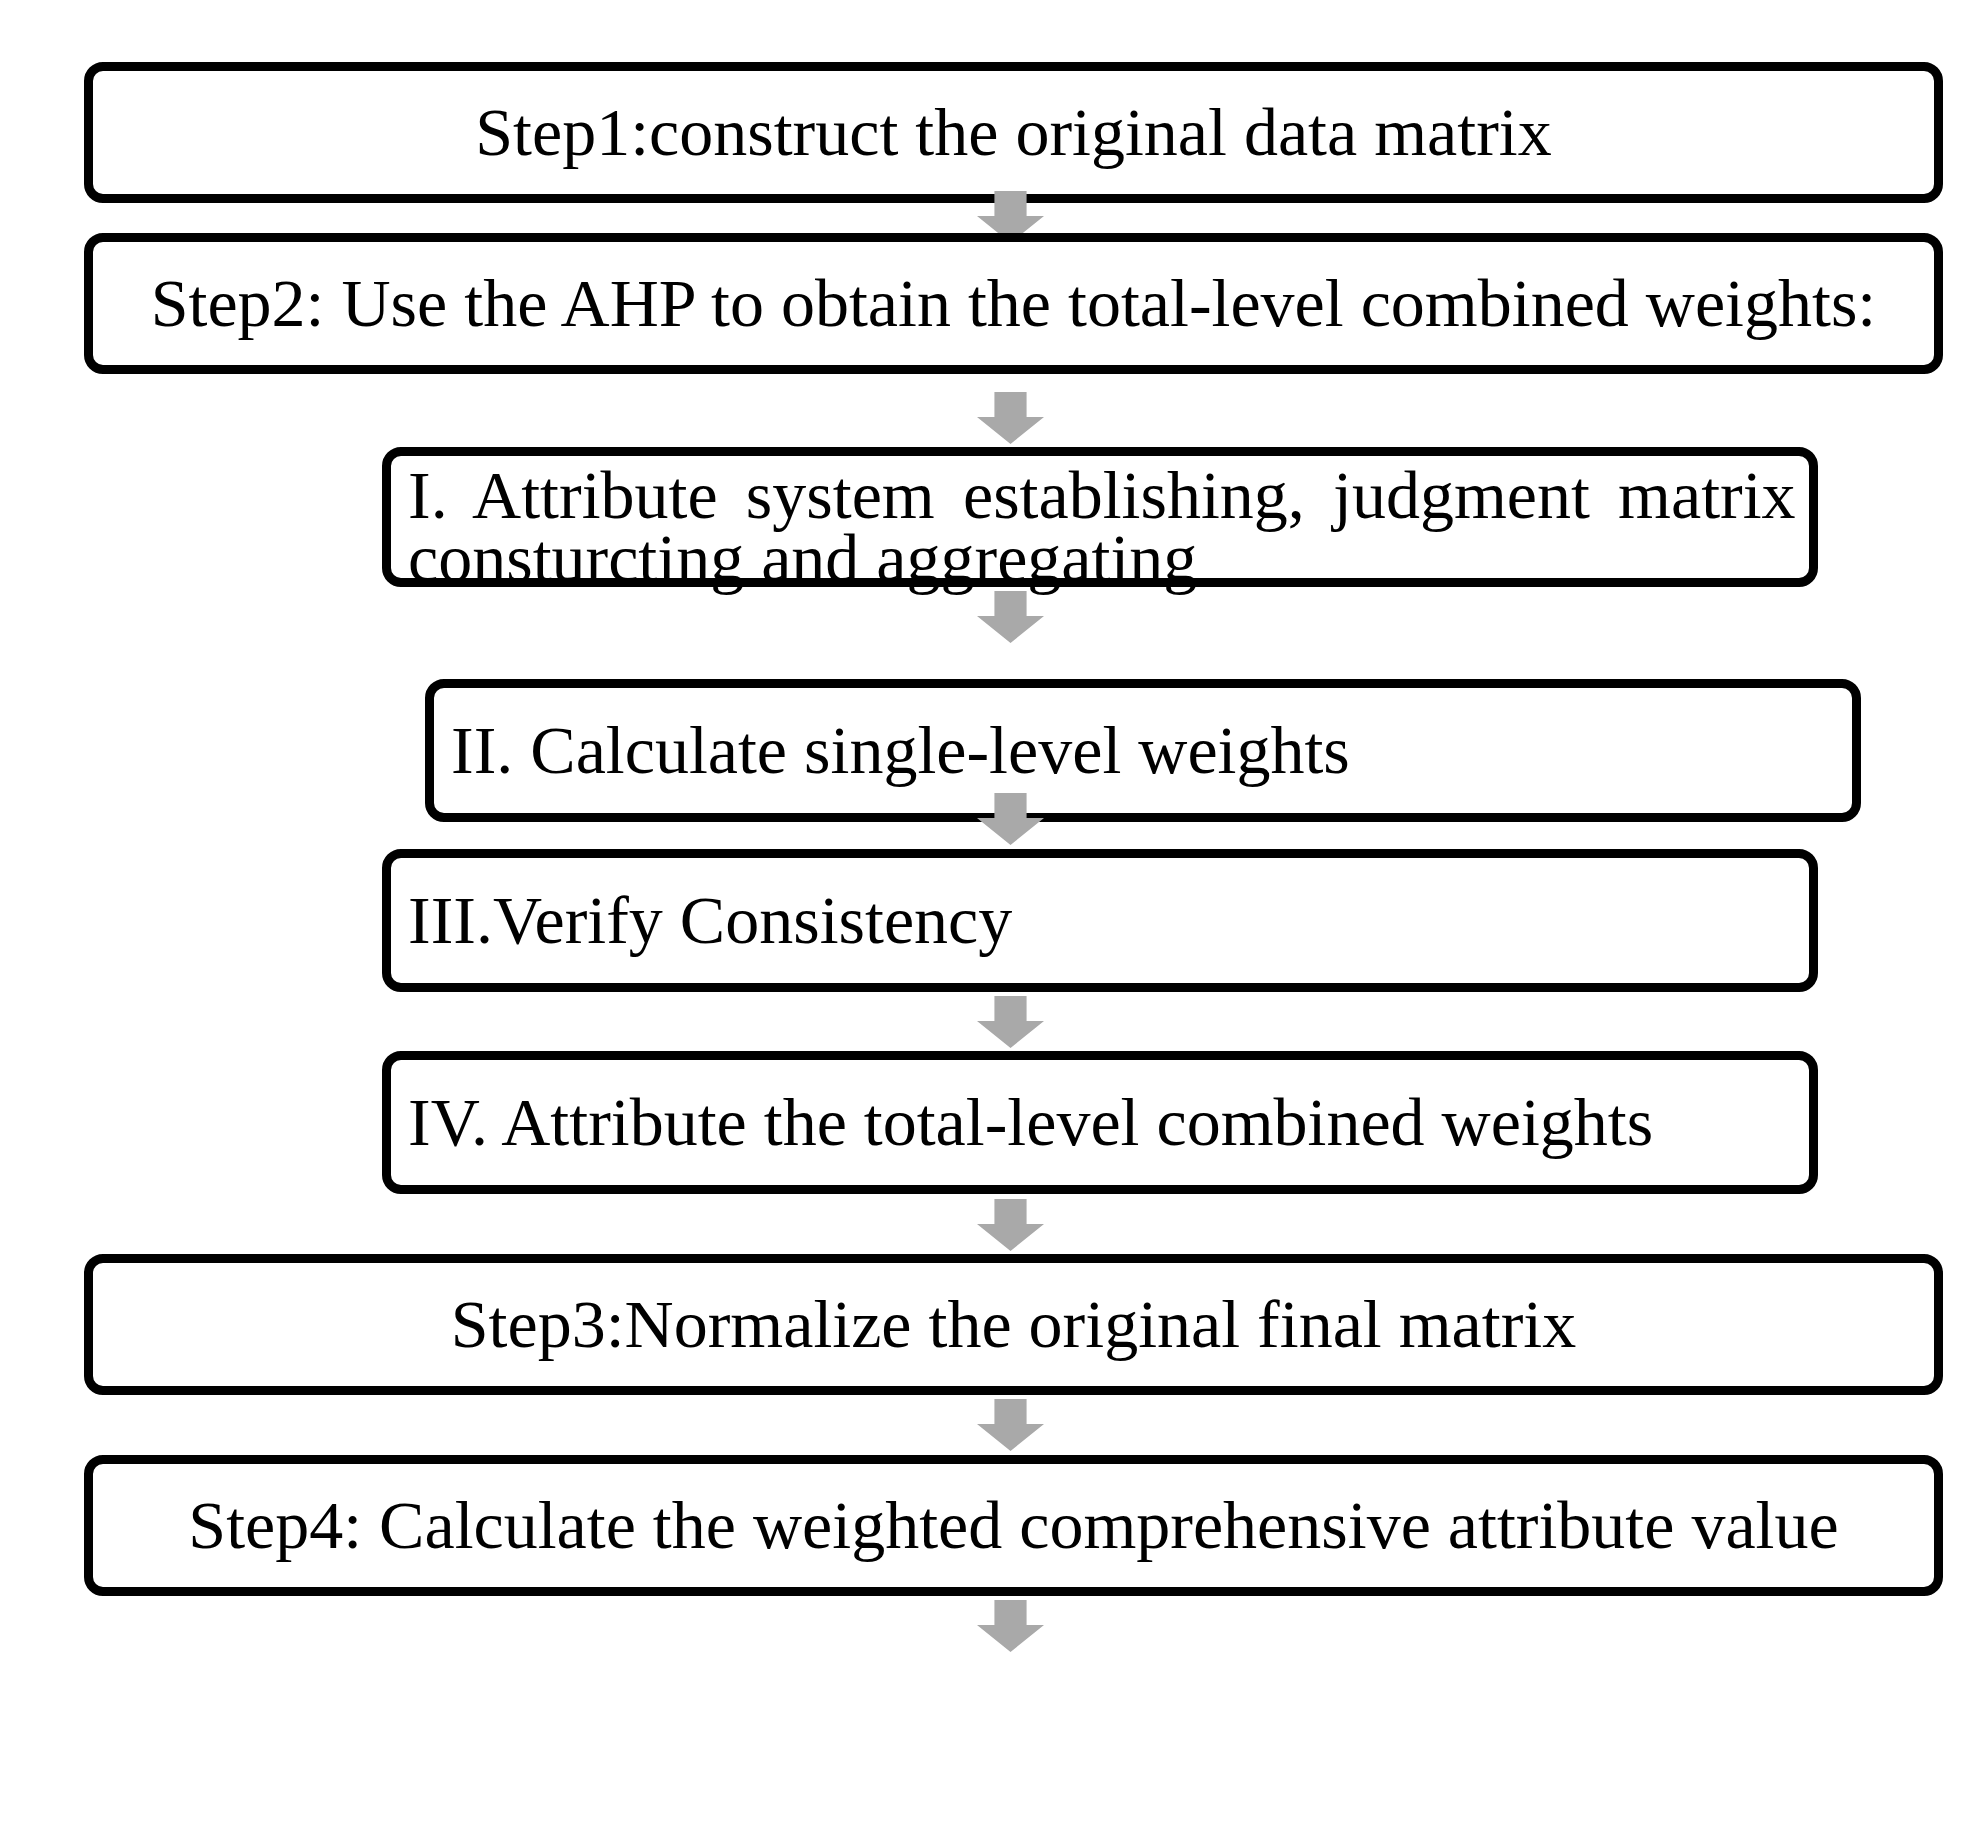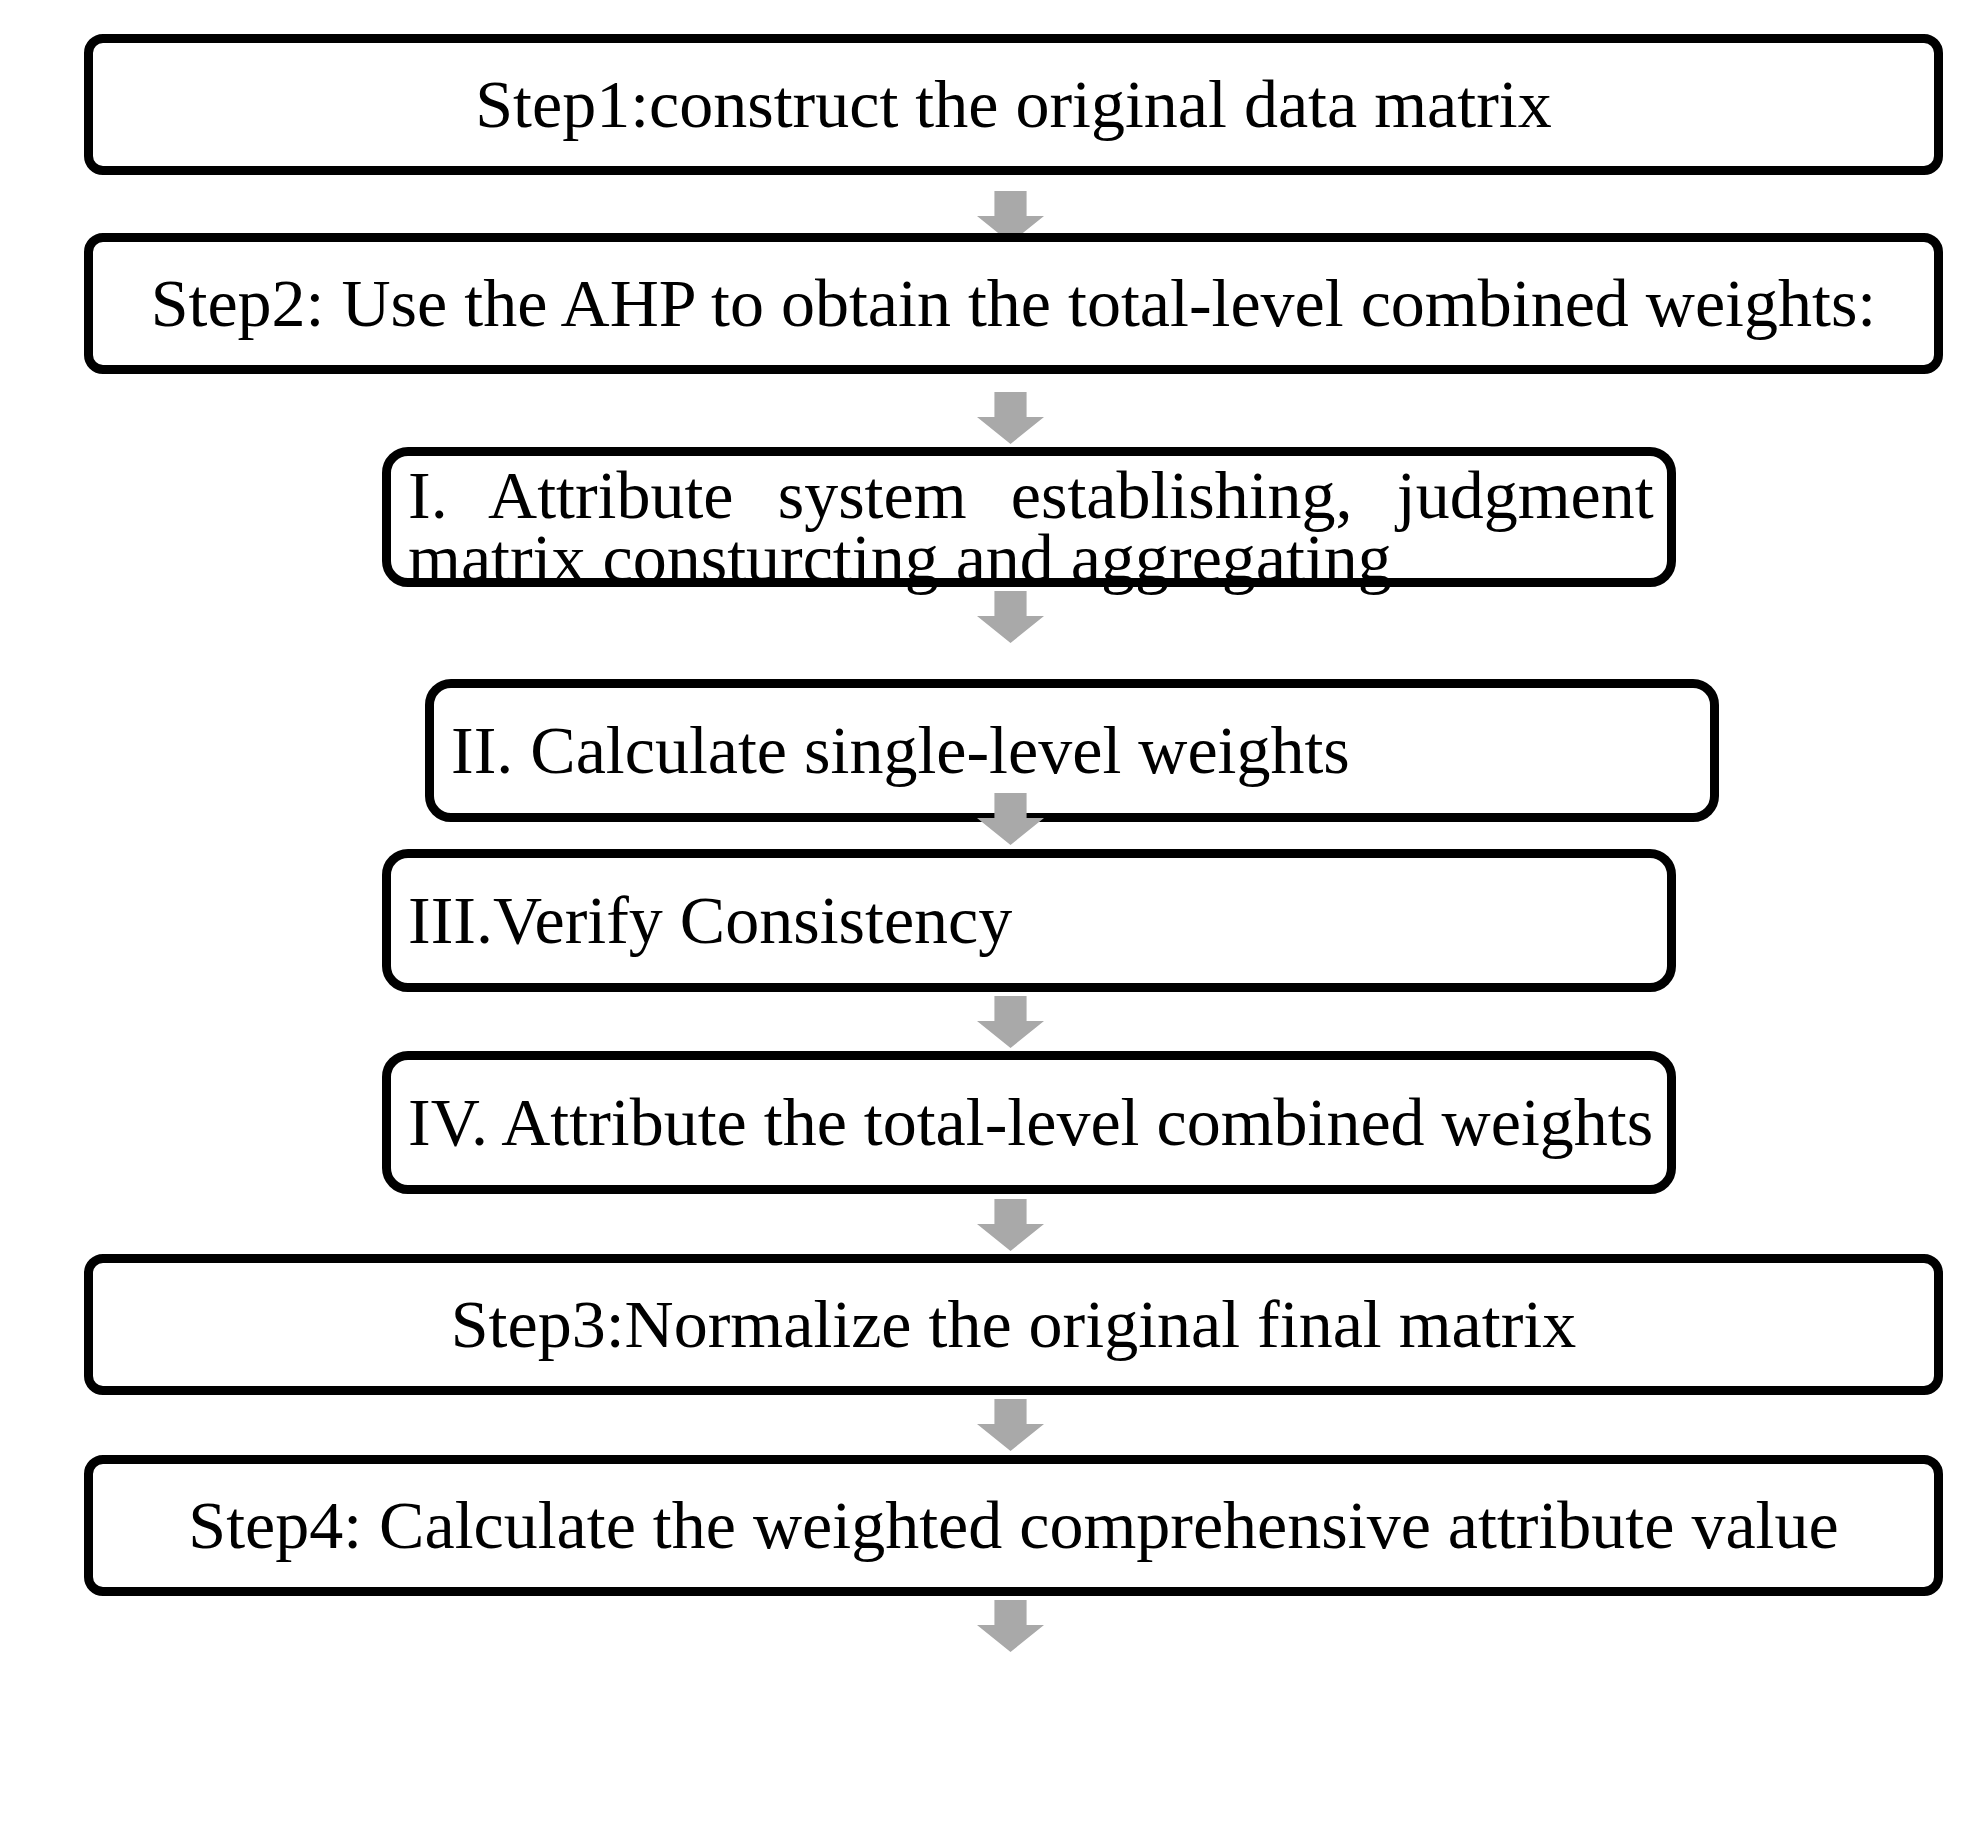--- a/index.html
+++ b/index.html
@@ -25,36 +25,35 @@
   .wide {
     left: 84px;
     width: 1859px;
     height: 141px;
     justify-content: center;
     text-align: center;
     padding: 0 19px;
   }
   .narrow {
     left: 382px;
-    width: 1294px;
+    width: 1436px;
     height: 143px;
     justify-content: flex-start;
     text-align: left;
     padding: 0 13.4px 0 17px;
-    border-radius: 26px;
   }
   .para {
     display: block;
     height: 140px;
     line-height: 63px;
     padding: 7.6px 13.4px 0 17px;
     text-align: justify;
     text-align-last: left;
   }
-  .b1 { top: 34px; }
+  .b1 { top: 62px; }
   .b2 { top: 233px; }
   .b3 { top: 447px; }
   .b4 { top: 679px; margin-left: 43px; }
   .b5 { top: 849px; text-align: right; }
   .b6 { top: 1051px; }
   .b7 { top: 1254px; }
   .b8 { top: 1455px; }
   .b9 { top: 1656px; }
   .arrow {
     position: absolute;

